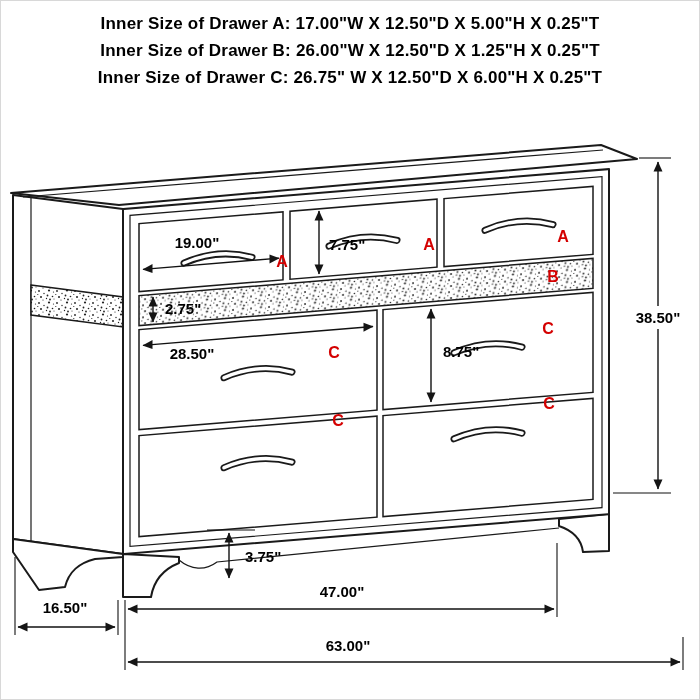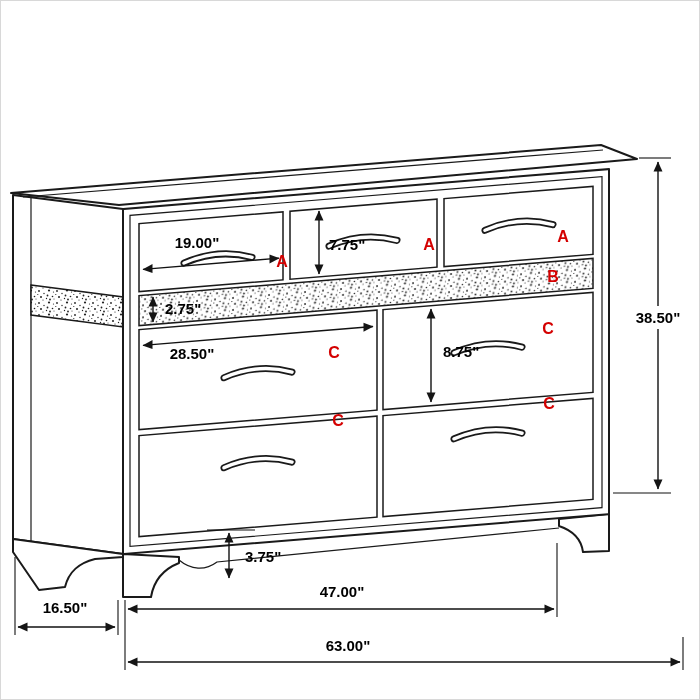--- a/index.html
+++ b/index.html
@@ -120,14 +120,19 @@
     <text class="letter" x="281" y="266" text-anchor="middle">A</text>
     <text class="letter" x="428" y="249" text-anchor="middle">A</text>
     <text class="letter" x="562" y="241" text-anchor="middle">A</text>
     <text class="letter" x="552" y="281" text-anchor="middle">B</text>
     <text class="letter" x="547" y="333" text-anchor="middle">C</text>
     <text class="letter" x="333" y="357" text-anchor="middle">C</text>
     <text class="letter" x="548" y="408" text-anchor="middle">C</text>
     <text class="letter" x="337" y="425" text-anchor="middle">C</text>
   </svg>
 
+  <div class="header">
+    <div>Inner Size of Drawer A: 17.00"W X 12.50"D X 5.00"H X 0.25"T</div>
+    <div>Inner Size of Drawer B: 26.00"W X 12.50"D X 1.25"H X 0.25"T</div>
+    <div>Inner Size of Drawer C: 26.75" W X 12.50"D X 6.00"H X 0.25"T</div>
+  </div>
 
 </div>
 
 </body></html>

